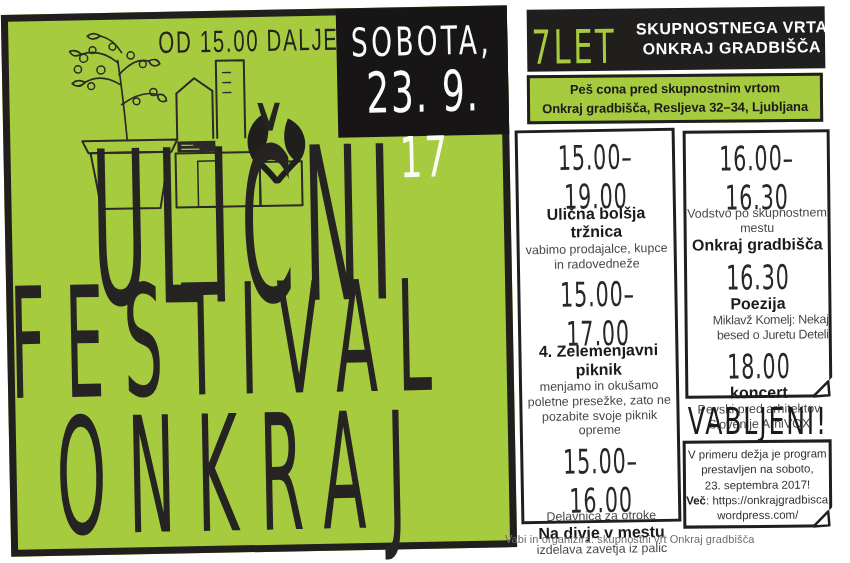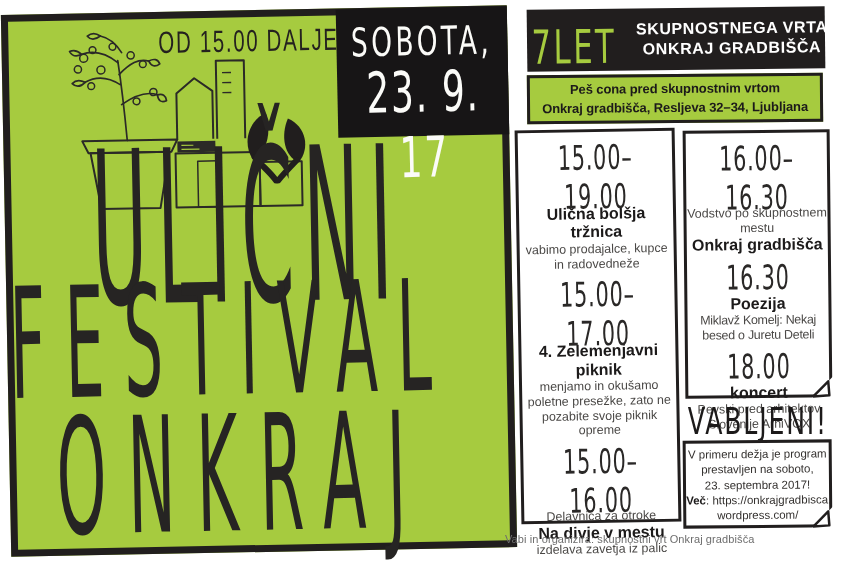--- a/index.html
+++ b/index.html
@@ -40,21 +40,21 @@
                 white-space:nowrap;color:#1c1a1a;}
 
   .sched-box{position:absolute;background:#ffffff;border:3.5px solid #211e1e;text-align:center;
              box-sizing:border-box;}
   .sched-left{left:518px;top:129px;width:160px;height:394px;transform:rotate(-1deg);padding-top:2px;}
   .sched-right{left:684px;top:130px;width:147px;height:268px;transform:rotate(-0.6deg);padding-top:2px;}
   .entry{margin-top:4px;}
   .time{font-size:26px;letter-spacing:1px;color:#2a2827;transform:scale(0.8,1.3);margin-bottom:7px;}
   .etitle{font-weight:bold;font-size:16px;line-height:1.15;color:#1c1a1a;}
   .epre,.edesc{font-size:12.5px;line-height:1.18;color:#4a4846;}
-  .tight{letter-spacing:-0.3px;}
+  .tight{letter-spacing:-0.3px;text-align:right;}
 
   .invite{position:absolute;left:680px;top:400px;width:155px;}
   .invite .hand{font-size:28px;letter-spacing:2px;transform:scale(0.9,1.3);color:#1c1a1a;}
 
   .notice-box{position:absolute;left:683px;top:440px;width:149px;height:88px;background:#fff;
               border:3.5px solid #211e1e;transform:rotate(-0.5deg);box-sizing:border-box;
               text-align:center;font-size:11.5px;line-height:1.33;padding-top:4px;color:#33302e;}
   .notice-box .nline{white-space:nowrap;}
   .bold{font-weight:bold;color:#1c1a1a;}
 

